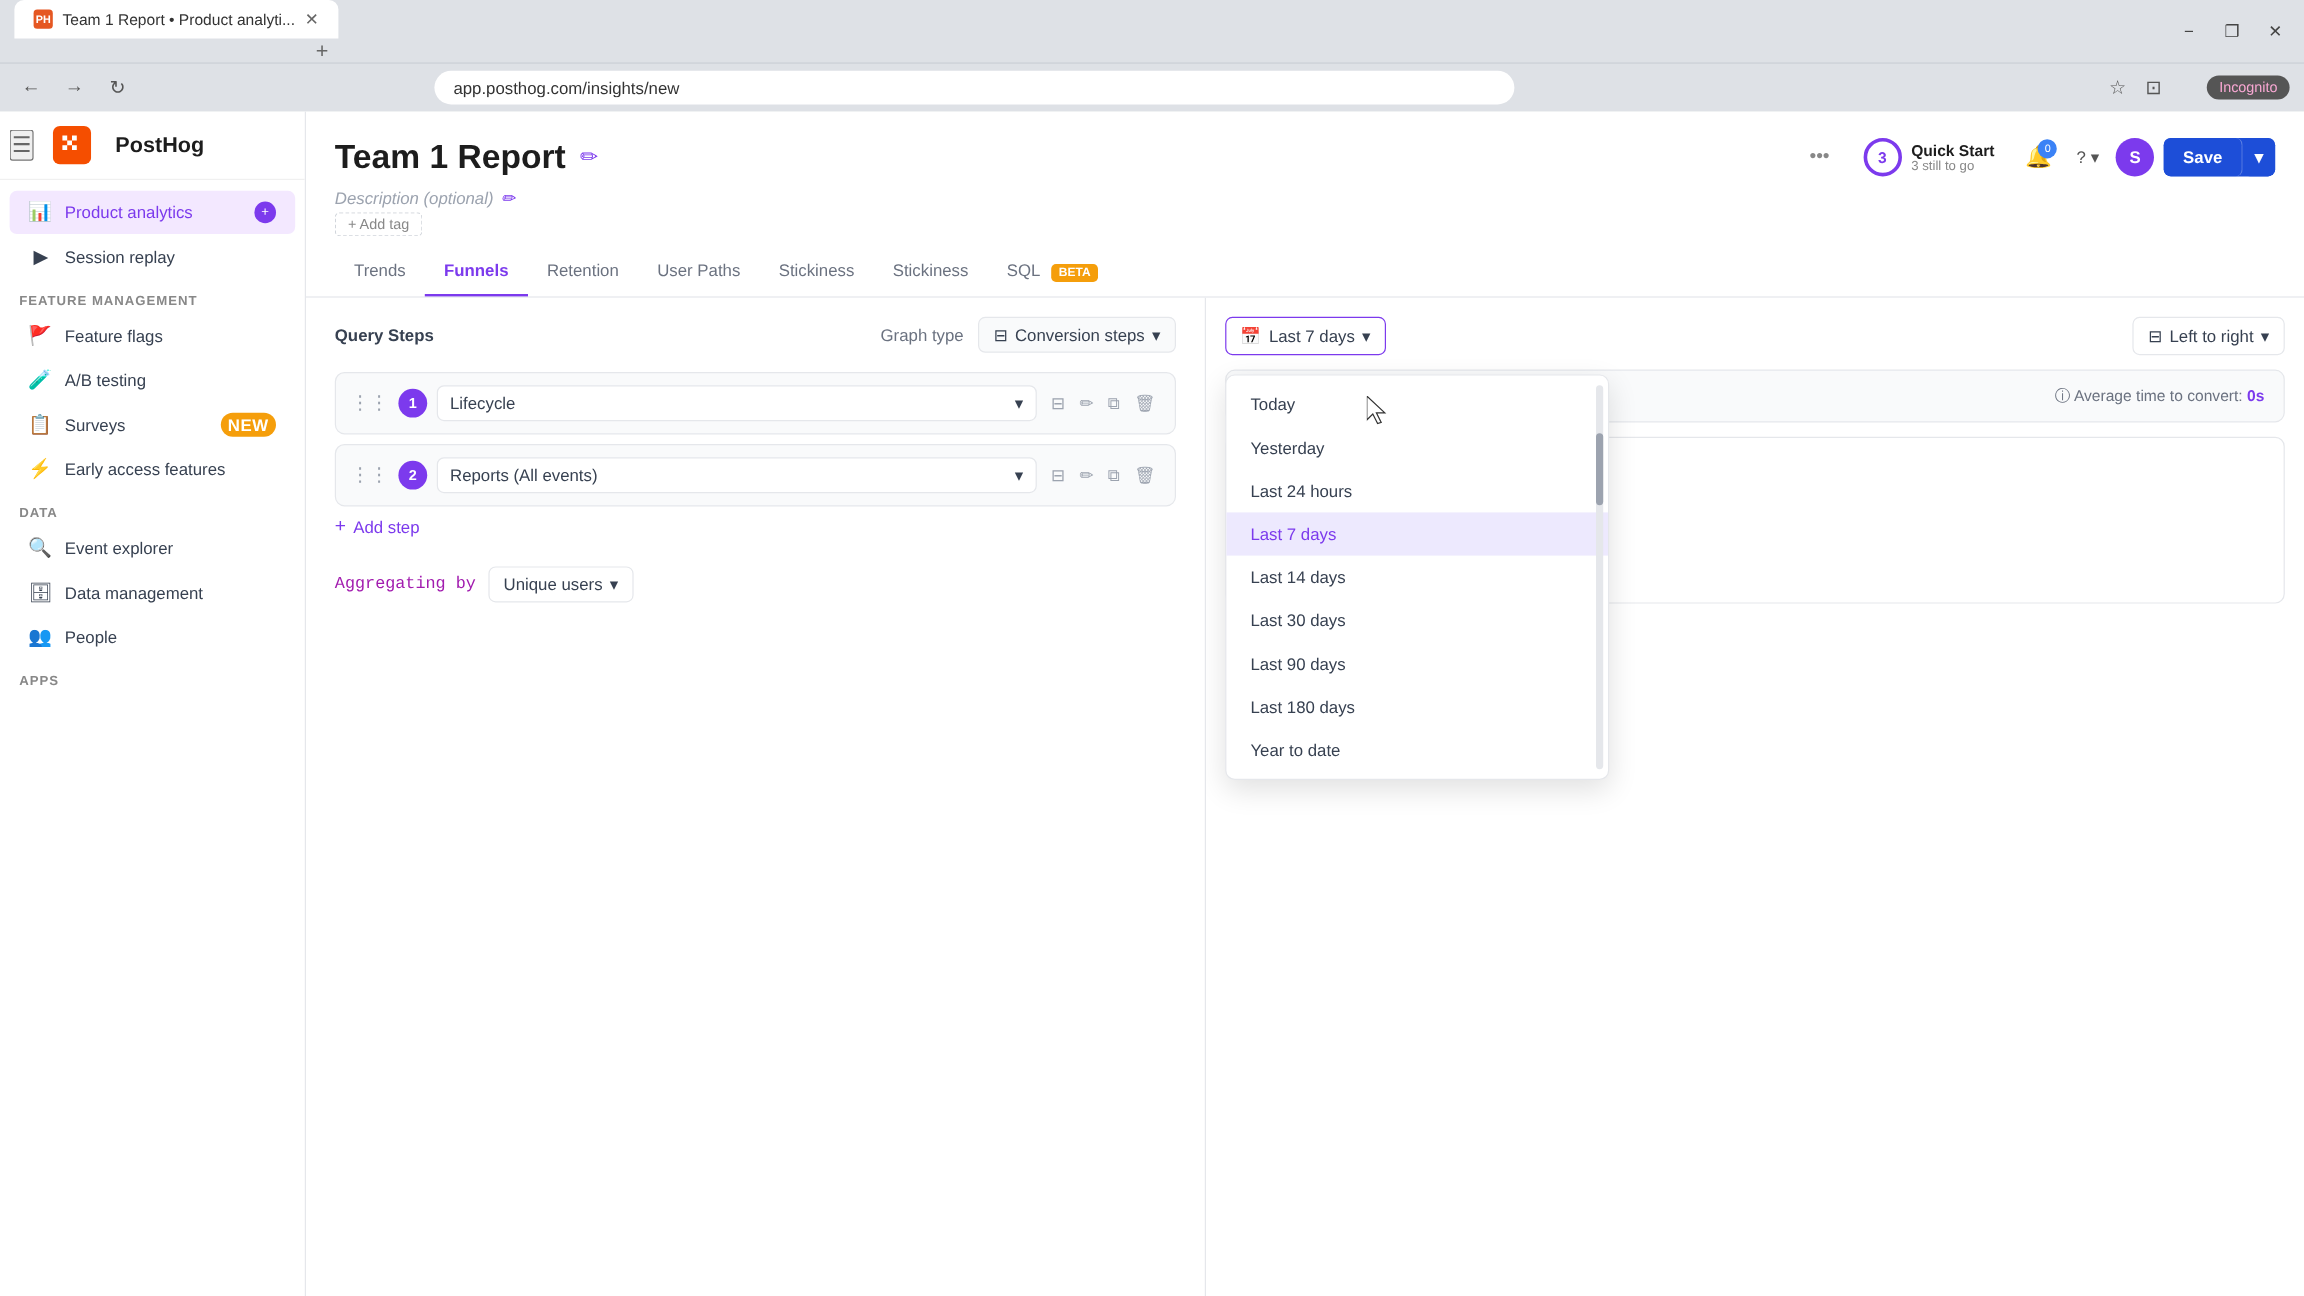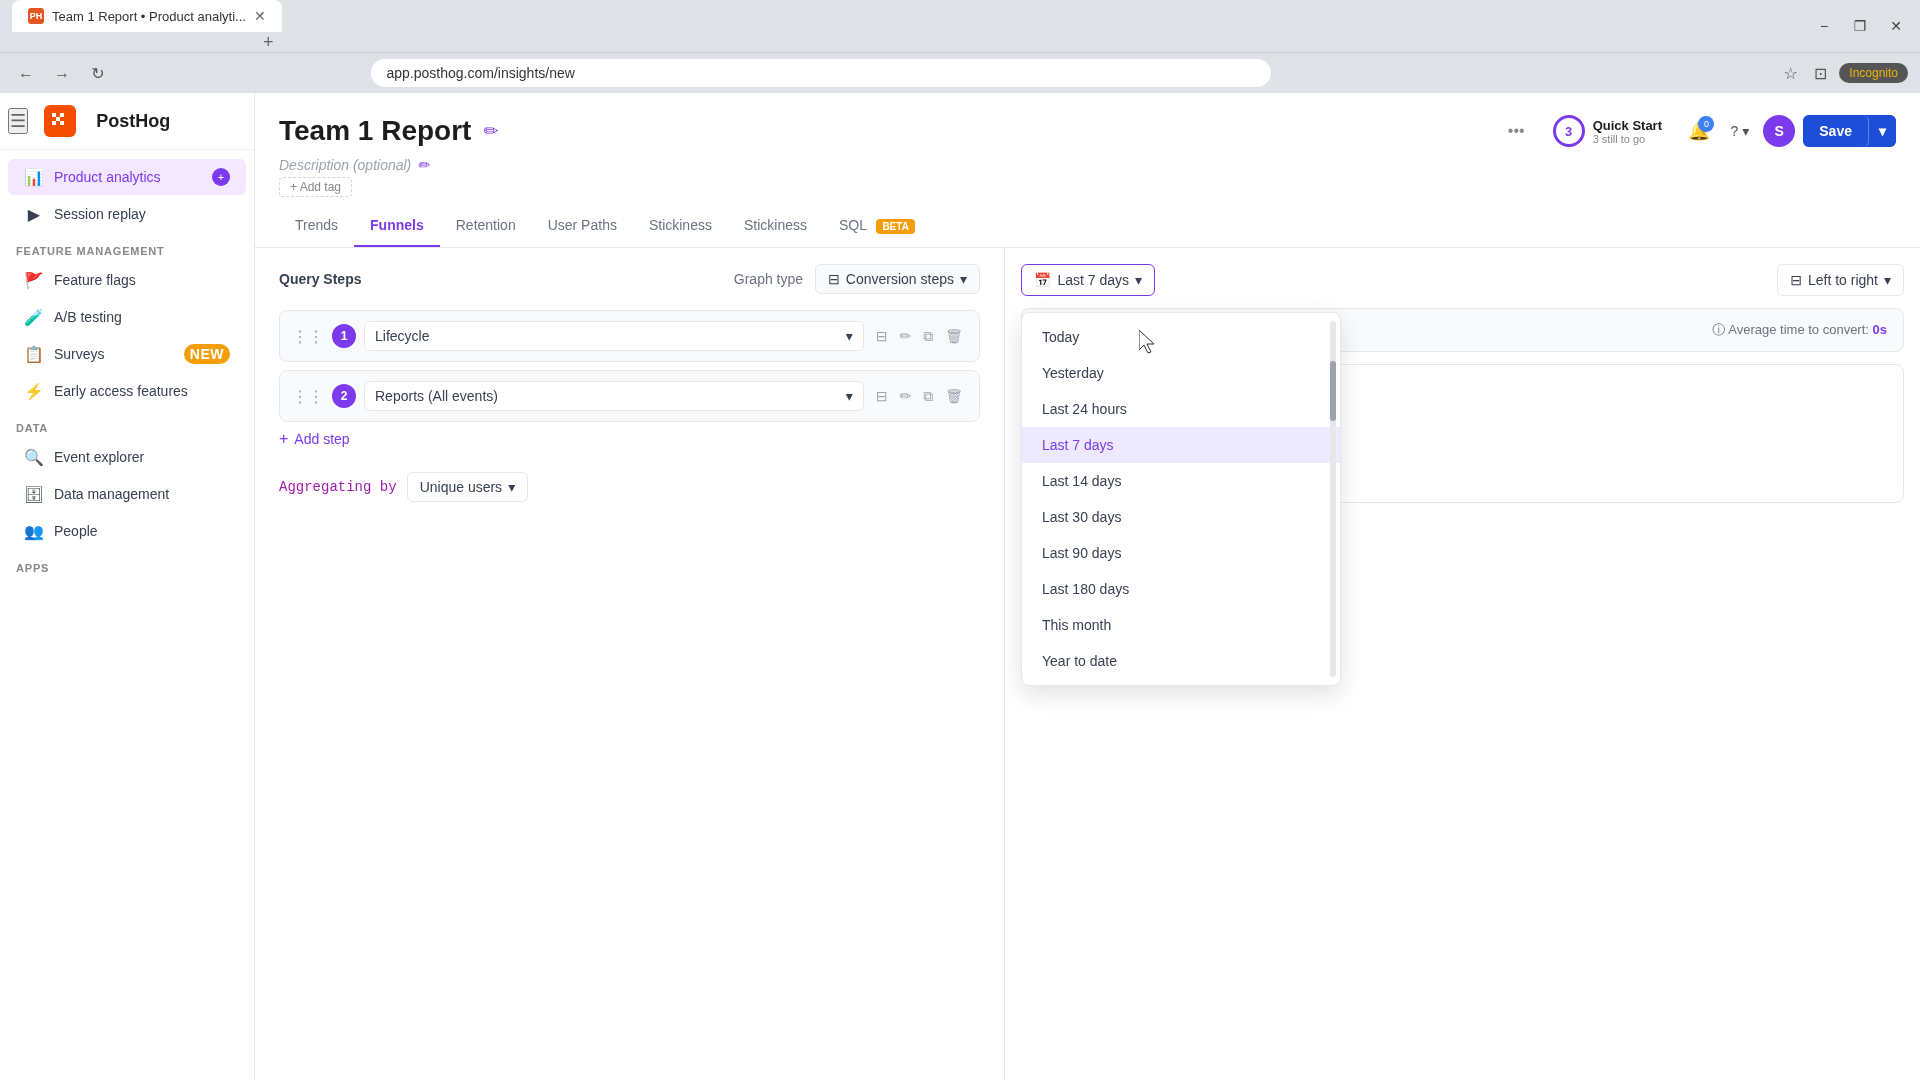--- a/index.html
+++ b/index.html
@@ -14,21 +14,21 @@
     .new-tab-btn { background: none; border: none; font-size: 18px; color: #666; cursor: pointer; padding: 0 8px; }
     .win-controls { margin-left: auto; display: flex; gap: 12px; }
     .win-btn { background: none; border: none; font-size: 14px; color: #444; cursor: pointer; width: 24px; height: 24px; display: flex; align-items: center; justify-content: center; }
 
     
     .address-bar { background: #dee1e6; padding: 6px 12px; display: flex; align-items: center; gap: 8px; border-top: 1px solid #c9cdd4; }
     .nav-btn { background: none; border: none; color: #555; cursor: pointer; font-size: 16px; padding: 4px; border-radius: 50%; width: 28px; height: 28px; display: flex; align-items: center; justify-content: center; }
     .url-bar { flex: 1; background: #fff; border: none; border-radius: 20px; padding: 6px 16px; font-size: 14px; color: #333; outline: none; max-width: 900px; margin: 0 auto; }
     .address-right { margin-left: auto; display: flex; align-items: center; gap: 8px; }
     .addr-icon { color: #555; font-size: 16px; cursor: pointer; padding: 4px; }
-    .incognito-badge { background: #555; color: #eab308; border-radius: 12px; padding: 3px 10px; font-size: 12px; }
+    .incognito-badge { background: #555; color: #f9a8d4; border-radius: 12px; padding: 3px 10px; font-size: 12px; margin-left: 26px; }
 
     
     .app { display: flex; height: calc(1080px - 88px); }
 
     
     .sidebar { width: 255px; background: #fff; border-right: 1px solid #e5e7eb; display: flex; flex-direction: column; overflow-y: auto; flex-shrink: 0; }
     .sidebar-top { padding: 8px; display: flex; align-items: center; gap: 8px; border-bottom: 1px solid #f0f0f0; }
     .sidebar-logo { display: flex; align-items: center; gap: 20px; padding: 4px 8px; }
     .logo-icon { width: 32px; height: 32px; }
     .logo-text { font-size: 18px; font-weight: 700; color: #1d1d1d; }
@@ -340,21 +340,20 @@
 
             <div class="dropdown-overlay">
               <div class="dropdown-item">Today</div>
               <div class="dropdown-item">Yesterday</div>
               <div class="dropdown-item">Last 24 hours</div>
               <div class="dropdown-item selected">Last 7 days</div>
               <div class="dropdown-item">Last 14 days</div>
               <div class="dropdown-item">Last 30 days</div>
               <div class="dropdown-item">Last 90 days</div>
               <div class="dropdown-item">Last 180 days</div>
-              <div class="dropdown-item">This month</div>
               <div class="dropdown-item">Year to date</div>
               <div class="dropdown-scrollbar">
                 <div class="dropdown-scrollbar-thumb"></div>
               </div>
             </div>
           </div>
 
           <div class="left-to-right-btn" style="margin-left: auto;">
             <span>⊟</span>
             <span>Left to right</span>

